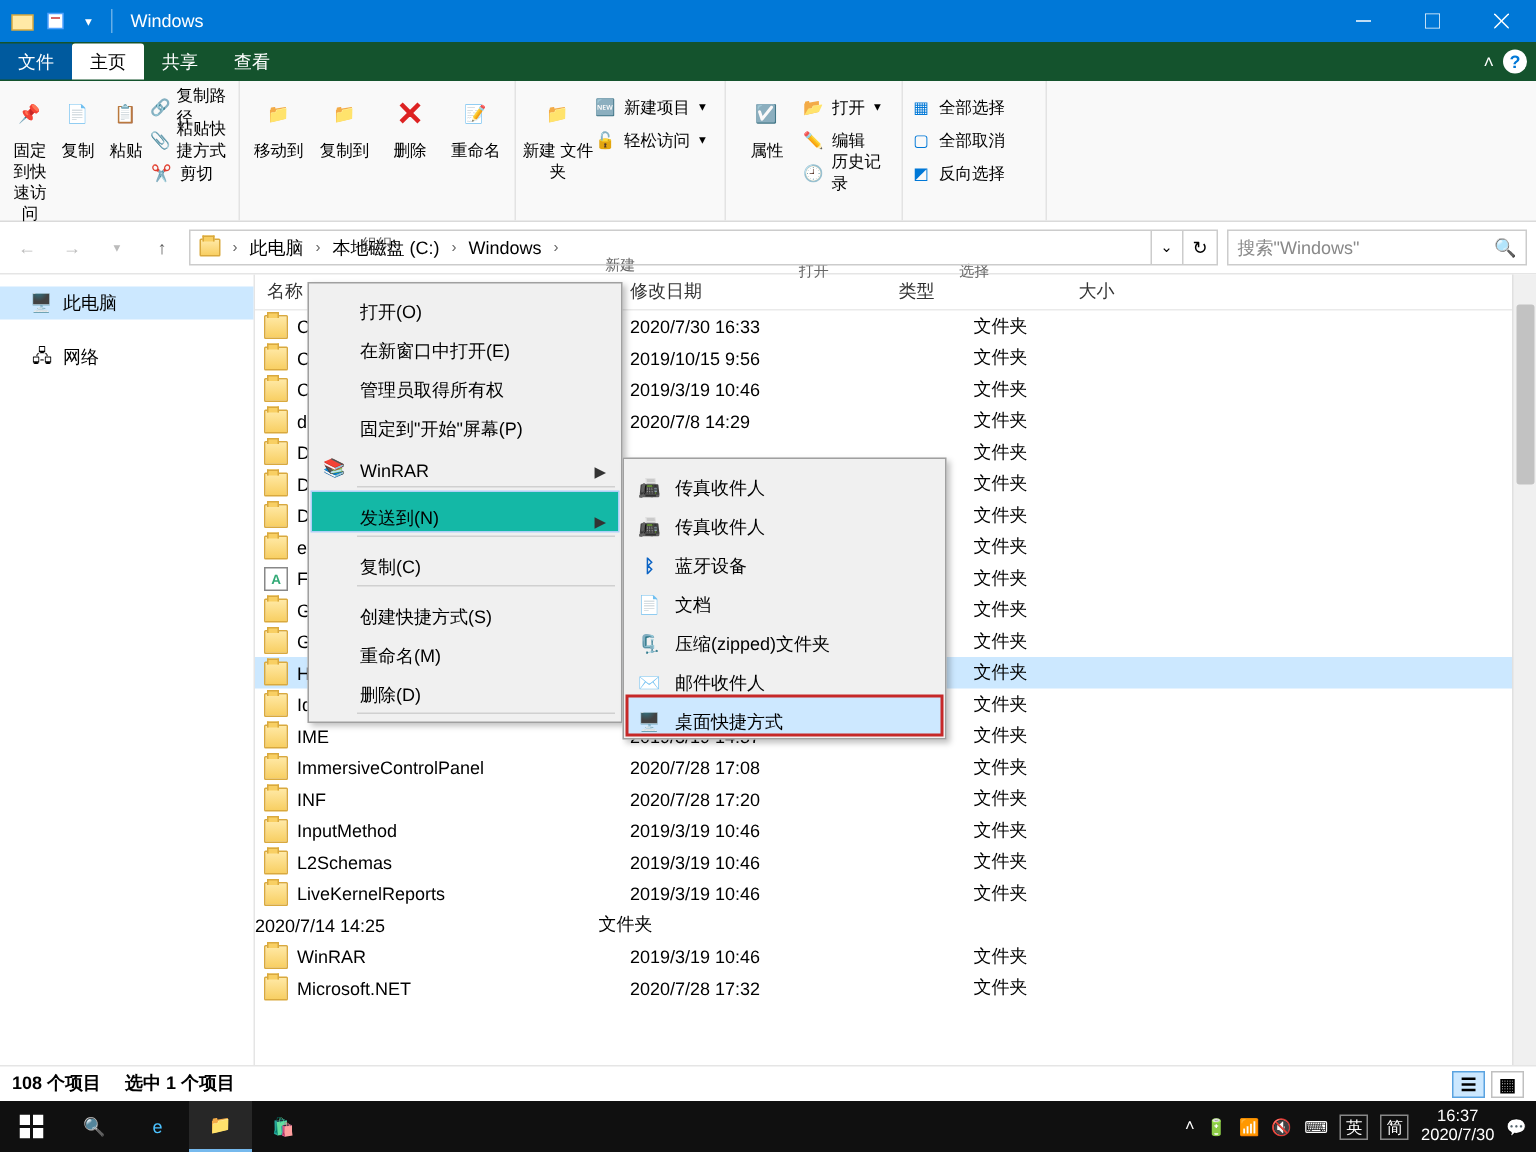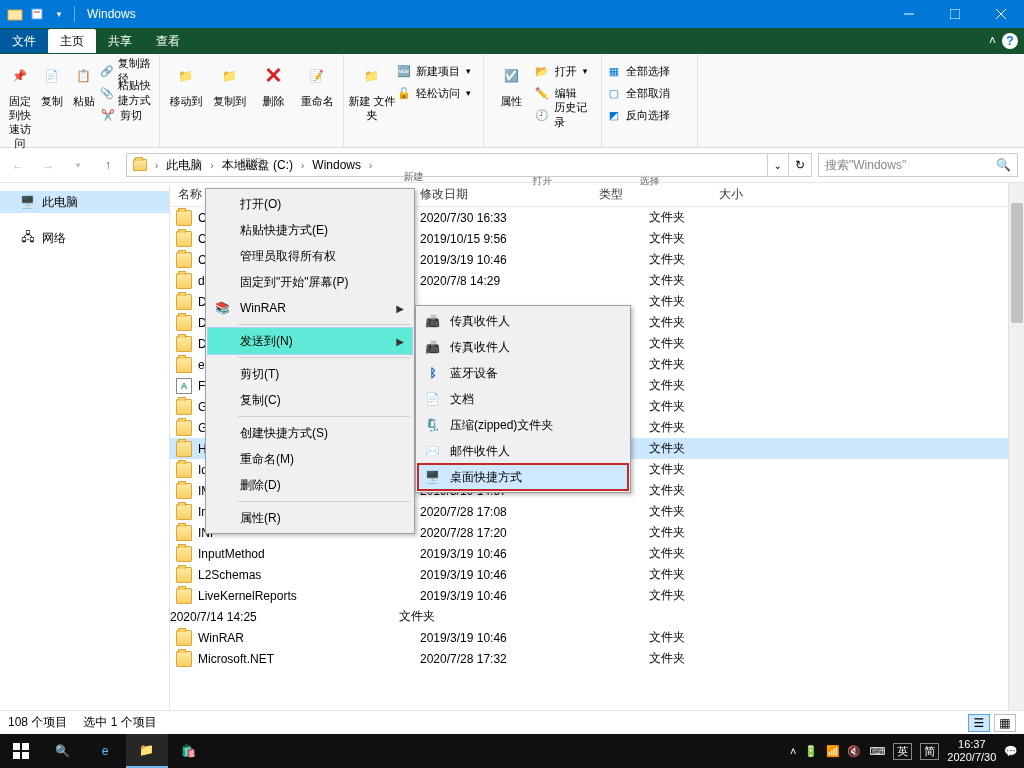--- a/index.html
+++ b/index.html
@@ -62,29 +62,29 @@
 .row .c3 { width:120px;text-align:right; }
 .row .fic { width:16px; height:16px; }
 .folder { background: linear-gradient(#ffe9a6,#f8cf63); border:1px solid #d9a93e; border-radius:1px; position:relative; }
 .folder:before { content:""; position:absolute; top:-3px; left:1px; width:6px; height:3px; background:#f8cf63; border:1px solid #d9a93e; border-bottom:none; }
 .fontfile { background:#fff; border:1px solid #888; font-size:9px; text-align:center; line-height:14px; color:#3a7; font-weight:bold;}
 .vscroll { position:absolute; right:0; top:0; width:16px; height:100%; background:#f0f0f0; border-left:1px solid #e0e0e0;}
 .vscroll .thumb{ position:absolute; left:2px; width:12px; background:#c2c2c2; border-radius:2px;}
 
 
 .ctxmenu { position:absolute; background:#f0f0f0; border:1px solid #a0a0a0; box-shadow:2px 2px 4px rgba(0,0,0,.25); padding:2px; font-size:12px; }
-.ctxmenu .row { height:26px; padding:0 28px 0 32px; display:flex; align-items:center; position:relative; white-space:nowrap; }
+.ctxmenu .row { height:26px; padding:0 28px 0 32px; display:flex; align-items:flex-end; position:relative; white-space:nowrap; }
 .ctxmenu .row .arrow { position:absolute; right:8px; font-size:10px; color:#333; }
 .ctxmenu .row .ic { position:absolute; left:6px; width:18px; height:18px; display:flex; align-items:center; justify-content:center;}
 .ctxmenu .sep { height:1px; background:#d0d0d0; margin:3px 2px 3px 30px; }
-.ctxmenu .row.hover { background:#5eead4; outline:1px solid #aecff7; }
+.ctxmenu .row.hover { background:#14b8a6; outline:1px solid #aecff7; }
 .submenu .row.hl { background:#cde8ff; outline:2px solid #c62828; outline-offset:-1px; }
 
 
-.statusbar { height:24px; border-top:1px solid #e5e5e5; display:flex; align-items:center; font-size:12px; padding:0 8px; gap:16px;}
+.statusbar { height:24px; border-top:1px solid #e5e5e5; display:flex; align-items:center; font-size:12px; padding:0 8px; gap:16px;font-weight:bold;}
 .statusbar .right { margin-left:auto; display:flex; gap:4px;}
 .viewbtn { width:22px; height:18px; border:1px solid #c0c0c0; display:flex; align-items:center; justify-content:center;}
 .viewbtn.active { background:#cce8ff; border-color:#5aa3e0;}
 
 
 .taskbar { height:34px; background:#101010; display:flex; align-items:center; color:#fff; }
 .tbtn { width:42px; height:34px; display:flex; align-items:center; justify-content:center; }
 .tbtn.active { background:#272727; border-bottom:2px solid #76b9ed; }
 .tray { margin-left:auto; display:flex; align-items:center; gap:8px; padding-right:6px; font-size:11px; }
 .clock { text-align:center; line-height:13px; font-size:11px; }
@@ -482,59 +482,53 @@
       </div>
     <div class="vscroll">
         <div class="thumb" style="top:20px;height:120px;"></div>
       </div>
 
     <div class="ctxmenu" style="left:35px; top:5px; width:210px;">
       <div class="row">
           <span>打开(O)</span>
         </div>
       <div class="row">
-          <span>粘贴快捷方式(E)</span>
+          <span>在新窗口中打开(E)</span>
         </div>
       <div class="row">
           <span>管理员取得所有权</span>
         </div>
       <div class="row">
           <span>固定到"开始"屏幕(P)</span>
         </div>
       <div class="row">
           <span class="ic">📚</span>
           <span>WinRAR</span>
           <span class="arrow">▶</span>
         </div>
       <div class="sep"></div>
       <div class="row hover">
           <span>发送到(N)</span>
           <span class="arrow">▶</span>
         </div>
       <div class="sep"></div>
       <div class="row">
-          <span>剪切(T)</span>
-        </div>
-      <div class="row">
           <span>复制(C)</span>
         </div>
       <div class="sep"></div>
       <div class="row">
           <span>创建快捷方式(S)</span>
         </div>
       <div class="row">
           <span>重命名(M)</span>
         </div>
       <div class="row">
           <span>删除(D)</span>
         </div>
       <div class="sep"></div>
-      <div class="row">
-          <span>属性(R)</span>
-        </div>
     </div>
 
     <div class="ctxmenu submenu" style="left:245px; top:122px; width:216px;">
       <div class="row">
           <span class="ic">📠</span>
           <span>传真收件人</span>
         </div>
       <div class="row">
           <span class="ic">📠</span>
           <span>传真收件人</span>

